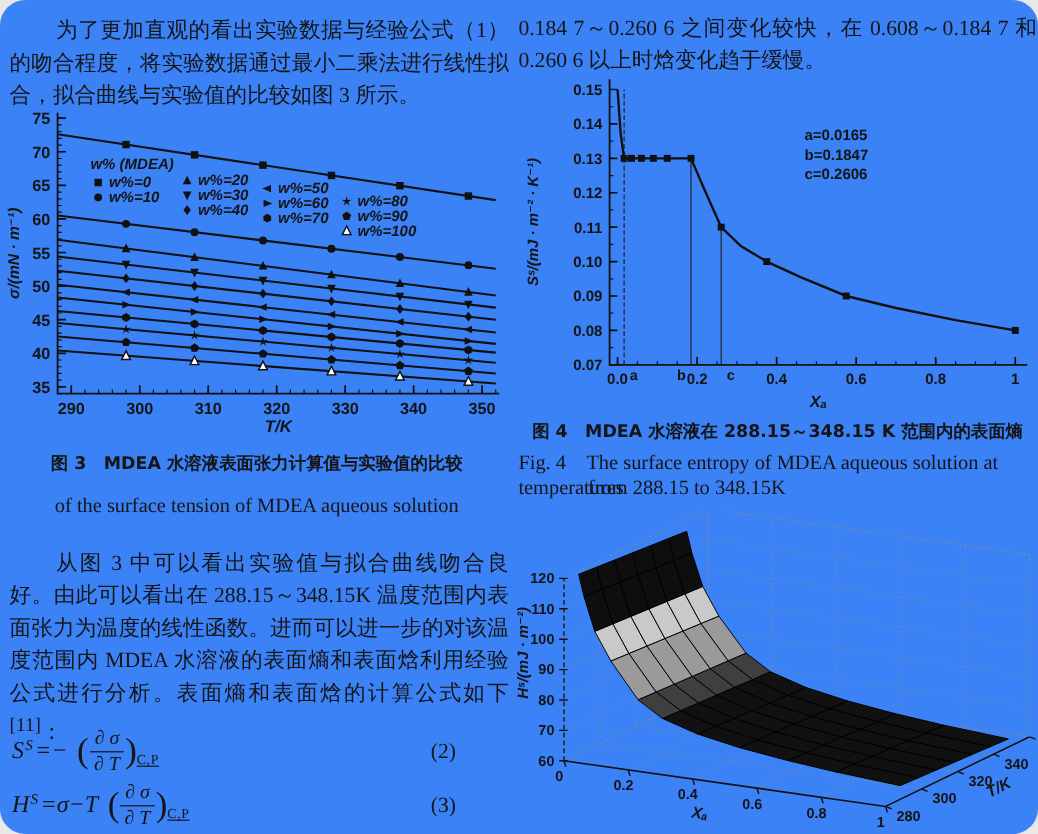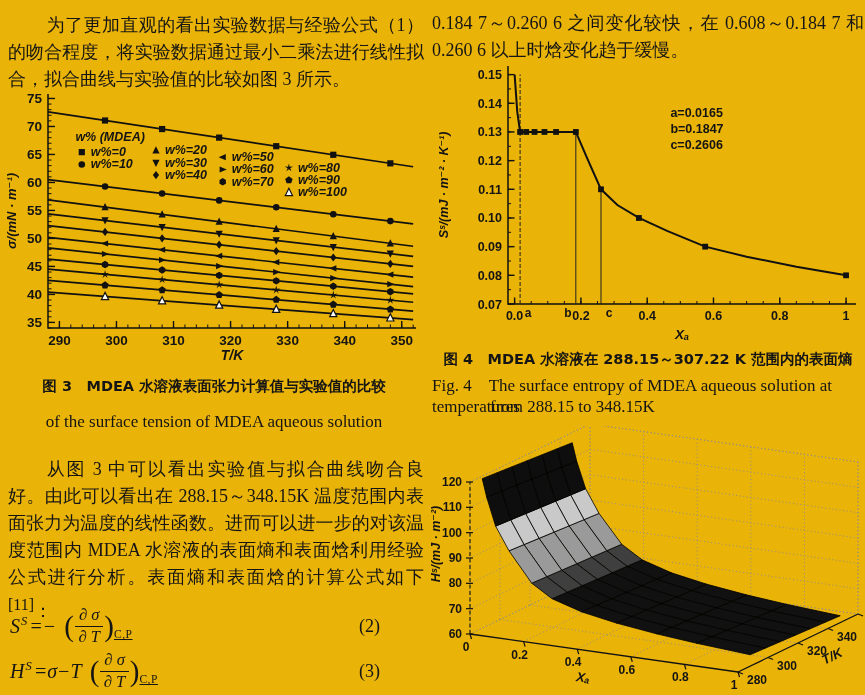--- a/index.html
+++ b/index.html
@@ -1,17 +1,17 @@
 <!DOCTYPE html>
 <html><head>
 <meta charset="utf-8">
 <style>
   html,body{margin:0;padding:0;background:#e8e8e8;}
-  .page{position:relative;width:865px;height:695px;background:#eab308;overflow:hidden;
-        font-family:"Liberation Serif","DejaVu Sans",serif;color:#151515;}
+  .page{position:relative;width:865px;height:695px;background:#3b82f6;overflow:hidden;
+        font-family:"Liberation Serif","DejaVu Sans",serif;color:#151515;border-radius:21px;}
   .blk{position:absolute;}
   .para{font-size:18px;line-height:27px;text-align:justify;font-weight:500;}
   .indent{text-indent:2.15em;}
   .cap-zh{font-weight:700;font-size:14.5px;text-align:center;font-family:"DejaVu Sans","Liberation Sans",sans-serif;}
   .cap-en{font-weight:400;font-size:17px;text-align:center;font-family:"Liberation Serif",serif;}
   .cap-en-left{text-align:left;}
   .sup-ref{font-size:16px;vertical-align:super;}
   .eq{display:flex;align-items:center;font-family:"Liberation Serif",serif;
       font-size:20px;font-style:italic;}
   .eq-sup{font-size:12.5px;margin:-9px 2px 0 1px;font-style:italic;}
@@ -383,21 +383,21 @@
           <rect x="411.15714285714284" y="216.42530120481928" width="5.8" height="5.8" fill="#111"></rect>
         </g>
         <g>
           <text x="238.4" y="61.04096385542172" font-size="12.5" text-anchor="start" fill="#141414" font-weight="600">a=0.0165</text>
           <text x="238.4" y="77.04096385542172" font-size="12.5" text-anchor="start" fill="#141414" font-weight="600">b=0.1847</text>
           <text x="238.4" y="93.04096385542172" font-size="12.5" text-anchor="start" fill="#141414" font-weight="600">c=0.2606</text>
         </g>
       </svg>
   </div>
 
-  <div class="blk cap-zh" style="left:434px;top:350px;width:428px;">图 4　MDEA 水溶液在 288.15～307.22 K 范围内的表面熵</div>
+  <div class="blk cap-zh" style="left:434px;top:350px;width:428px;">图 4　MDEA 水溶液在 288.15～348.15 K 范围内的表面熵</div>
   <div class="blk cap-en cap-en-left" style="left:432px;top:374px;width:432px;">Fig. 4　The surface entropy of MDEA aqueous solution at temperatures</div>
   <div class="blk cap-en cap-en-left" style="left:490px;top:397px;width:370px;">from 288.15 to 348.15K</div>
 
   <div class="blk" style="left:430px;top:426px;">
     <svg width="435" height="268">
         <g>
           <line x1="40" y1="208" x2="160" y2="150" stroke="#8a8a8a" stroke-width="0.9" stroke-dasharray="1,2.6" fill="none"></line>
           <line x1="93.6" y1="215.6" x2="213.6" y2="157.6" stroke="#8a8a8a" stroke-width="0.9" stroke-dasharray="1,2.6" fill="none"></line>
           <line x1="147.2" y1="223.2" x2="267.2" y2="165.2" stroke="#8a8a8a" stroke-width="0.9" stroke-dasharray="1,2.6" fill="none"></line>
           <line x1="200.79999999999998" y1="230.8" x2="320.79999999999995" y2="172.8" stroke="#8a8a8a" stroke-width="0.9" stroke-dasharray="1,2.6" fill="none"></line>

